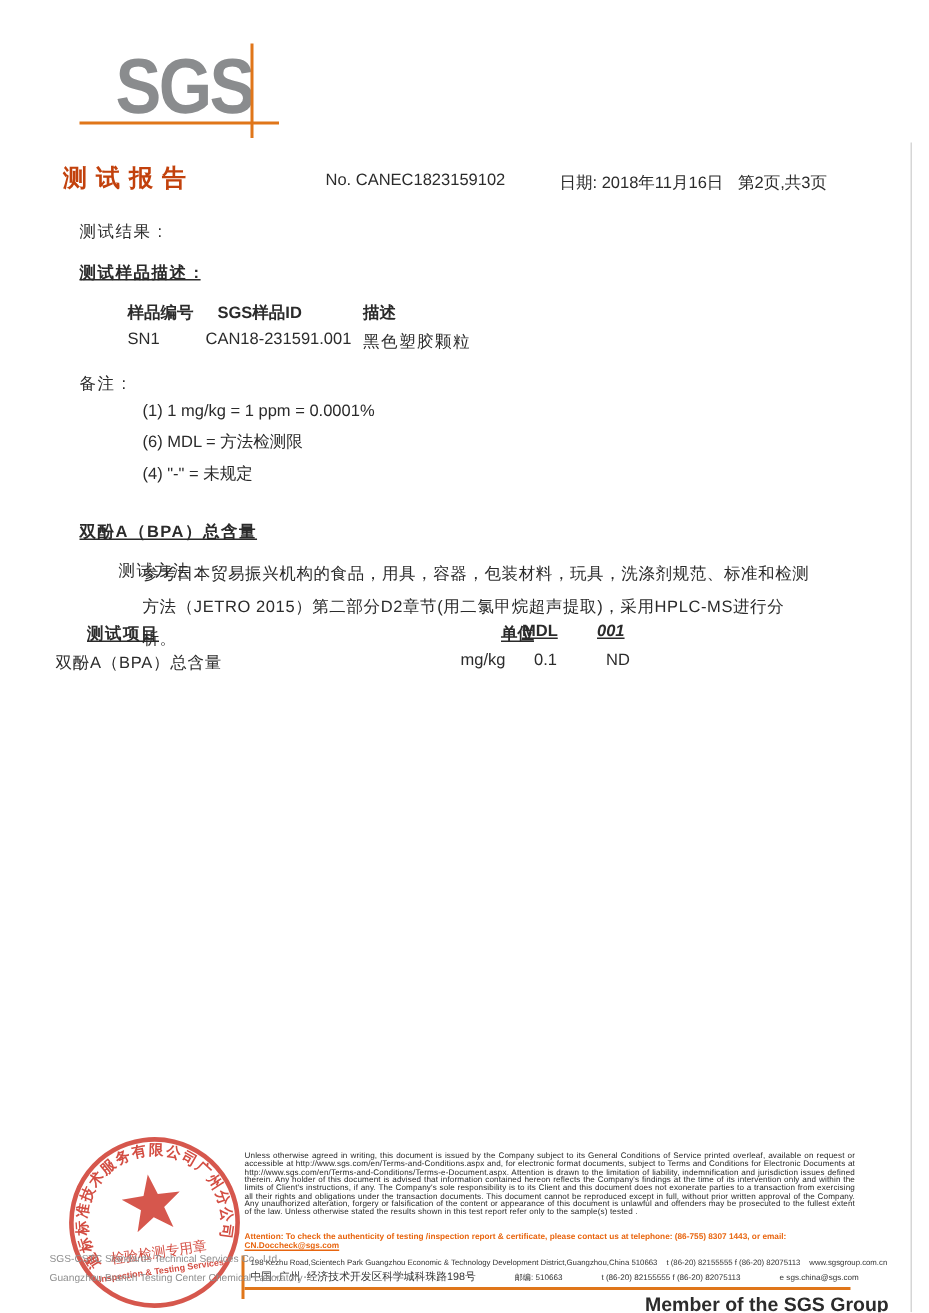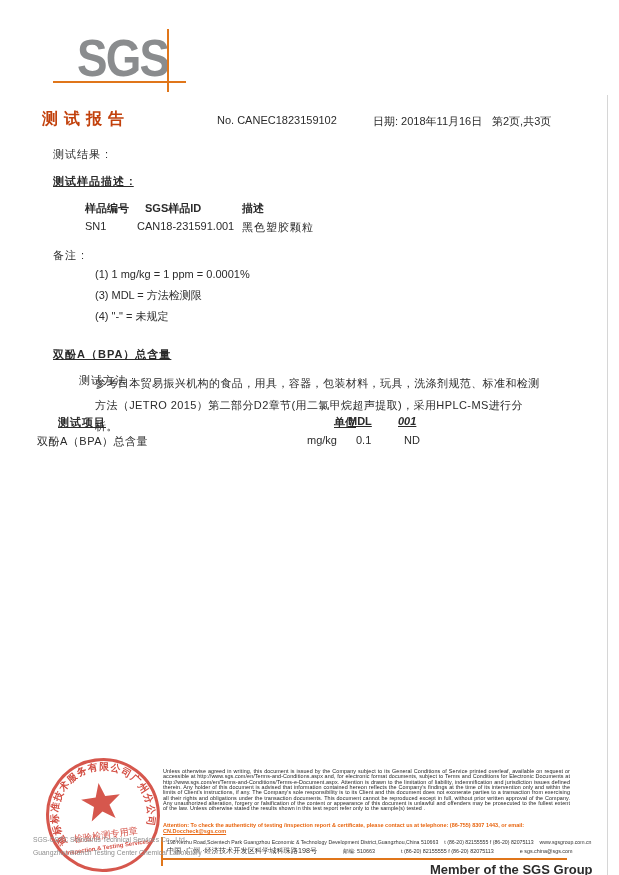--- a/index.html
+++ b/index.html
@@ -92,21 +92,21 @@
   <div class="abs s-h1 th body-txt">样品编号</div>
   <div class="abs s-h2 th body-txt">SGS样品ID</div>
   <div class="abs s-h3 th body-txt">描述</div>
   <div class="abs s-v1 body-txt">SN1</div>
   <div class="abs s-v2 body-txt">CAN18-231591.001</div>
   <div class="abs s-v3 body-txt">黑色塑胶颗粒</div>
 
   <div class="abs notes-label body-txt">备注 :</div>
   <div class="abs notes-list">
     <div>(1) 1 mg/kg = 1 ppm = 0.0001%</div>
-    <div>(3) MDL = 方法检测限</div>
+    <div>(6) MDL = 方法检测限</div>
     <div>(4) "-" = 未规定</div>
   </div>
 
   <div class="abs bpa-heading body-txt">双酚A（BPA）总含量</div>
   <div class="abs method-label body-txt">测试方法 :</div>
   <div class="abs method-text body-txt">参考日本贸易振兴机构的食品，用具，容器，包装材料，玩具，洗涤剂规范、标准和检测方法（JETRO 2015）第二部分D2章节(用二氯甲烷超声提取)，采用HPLC-MS进行分析。</div>
 
   <div class="abs r-h1 r-h body-txt">测试项目</div>
   <div class="abs r-h2 r-h body-txt">单位</div>
   <div class="abs r-h3 r-h body-txt">MDL</div>

